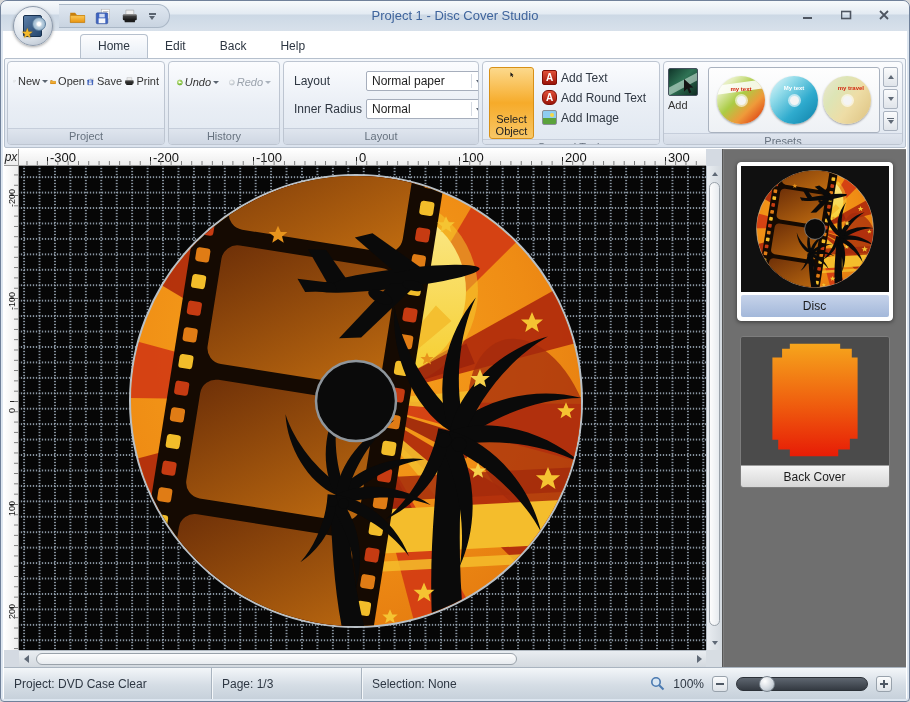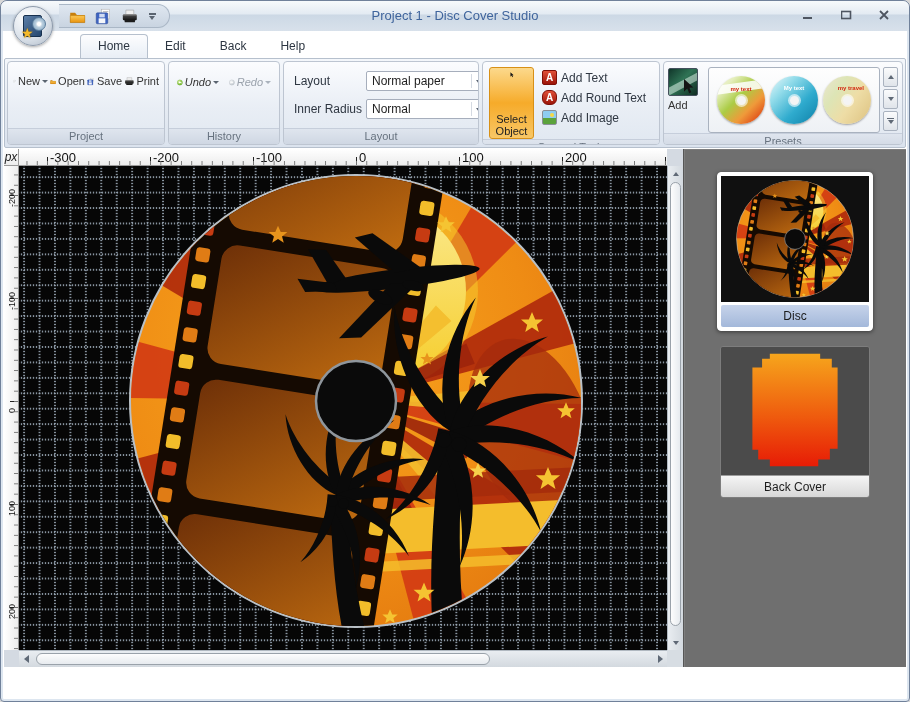--- a/index.html
+++ b/index.html
@@ -136,21 +136,21 @@
   .sarrow { position:absolute; display:flex; align-items:center; justify-content:center; }
   .vscroll .sarrow { left:0; right:0; height:15px; }
   .hscroll .sarrow { top:0; bottom:0; width:15px; }
   .vthumb { position:absolute; left:2px; right:2px; top:16px; height:calc(100% - 40px);
     background:linear-gradient(90deg,#fdfdfd,#e7ebef); border:1px solid #9aa2aa; border-radius:7px; }
   .hthumb { position:absolute; top:2px; bottom:2px; left:17px; width:70%;
     background:linear-gradient(#fdfdfd,#e7ebef); border:1px solid #9aa2aa; border-radius:7px; }
   .scorner { position:absolute; right:0; bottom:0; width:16px; height:17px; background:#d7dde3; }
 
   
-  .panel { width:223px; background:#6f6f6f; border-left:1px solid #565656; box-shadow:inset 1px 1px 0 #7e7e7e; padding:23px 0; overflow:hidden; }
+  .panel { width:184px; background:#6f6f6f; border-left:1px solid #565656; box-shadow:inset 1px 1px 0 #7e7e7e; padding:13px 0; overflow:hidden; }
   .card { width:150px; margin:0 auto 15px; border-radius:3px; background:#5e5e5e; border:1px solid #7d7d7d; overflow:hidden; }
   .card.selected { width:156px; background:#fff; border:1px solid #fff; padding:3px; box-shadow:0 1px 4px rgba(0,0,0,.5); border-radius:4px; }
   .card .cimg { height:128px; display:flex; align-items:center; justify-content:center; background:#4b4b4b; }
   .card.selected .cimg { background:#101010; height:126px; }
   .card .clabel { height:22px; line-height:22px; text-align:center; font-size:12px; color:#1b1b1b;
     background:linear-gradient(#f5f5f5,#d7d7d7); border-top:1px solid #9c9c9c; }
   .card.selected .clabel { background:linear-gradient(#c6d3ea,#a3b8da); margin-top:3px; border-top:none; border-radius:2px; }
 
   
   .statusbar { position:absolute; left:3px; right:3px; bottom:2px; height:32px;
@@ -698,13 +698,34 @@
         <div class="cimg">
           <svg width="100" height="122" viewBox="0 0 100 126">
               <use href="#back-art"></use>
             </svg>
         </div>
         <div class="clabel">Back Cover</div>
       </div>
     </div>
   </div>
 
+  <div class="statusbar">
+    <div class="spanel sp1">Project: DVD Case Clear</div>
+    <div class="spanel sp2">Page: 1/3</div>
+    <div class="spanel sp3">Selection: None</div>
+    <div class="zoomctl">
+      <svg width="15" height="15">
+        <circle cx="6" cy="6" r="4.2" fill="#d9e6f2" stroke="#4a79b0" stroke-width="1.6"></circle>
+        <line x1="9.2" y1="9.2" x2="13.5" y2="13.5" stroke="#4a79b0" stroke-width="2"></line>
+      </svg>
+      <span style="font-size:12px;color:#2e3743">100%</span>
+      <span class="zbtn">
+          <span class="minus"></span>
+        </span>
+      <div class="slider">
+        <div class="sthumb"></div>
+      </div>
+      <span class="zbtn">
+          <span class="plus"></span>
+        </span>
+    </div>
+  </div>
 </div>
 
 </body></html>

